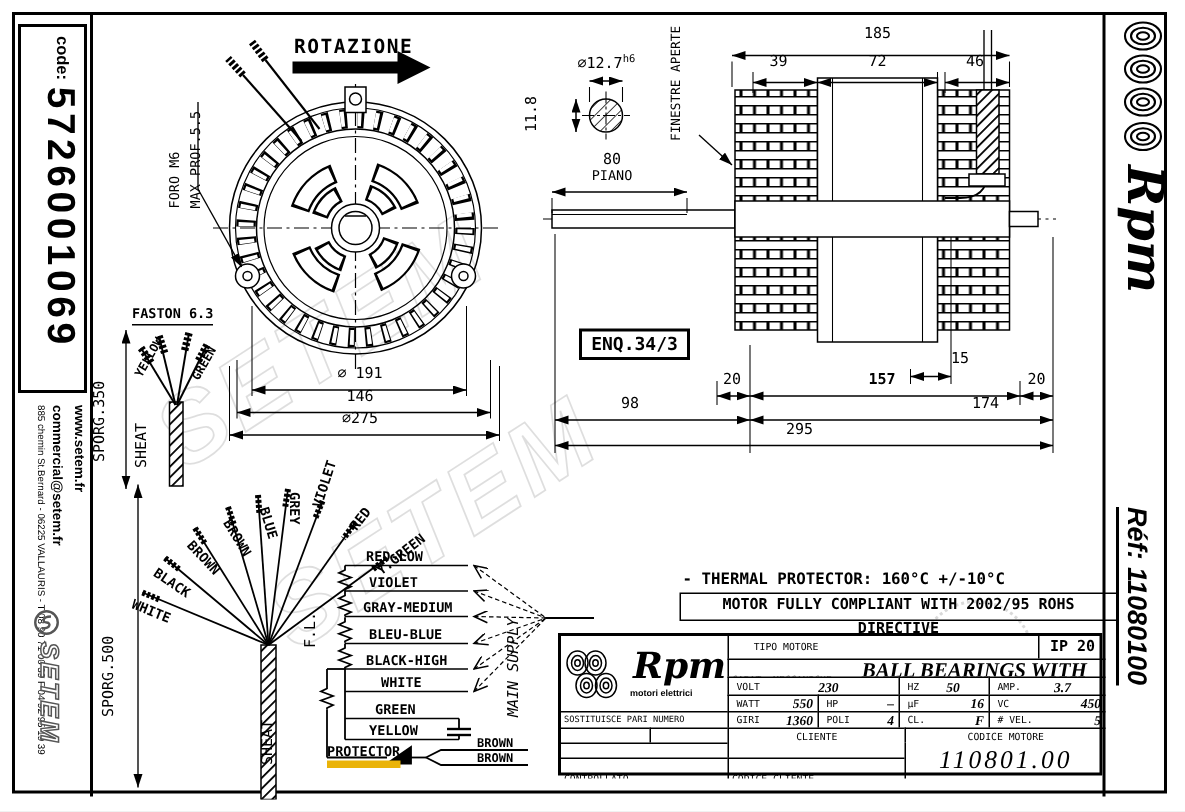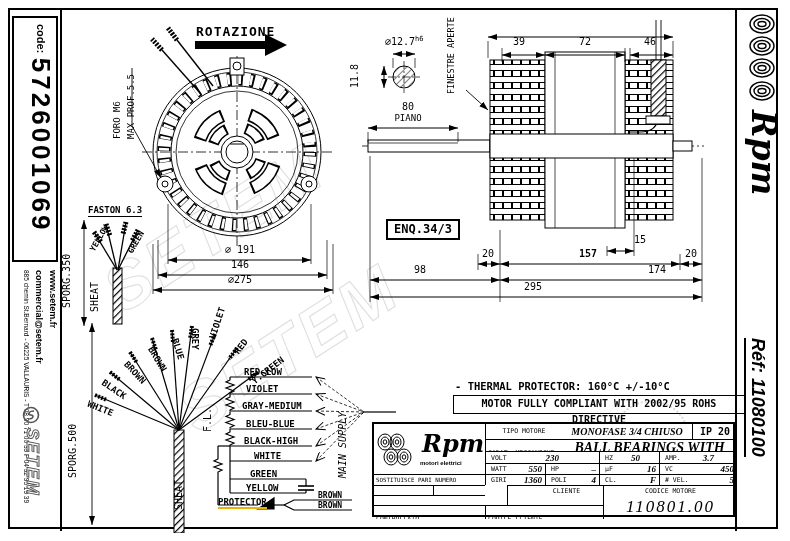--- a/index.html
+++ b/index.html
@@ -318,20 +318,21 @@
   <span class="rot tb" style="left:136px;top:129px;font-size:9px;">MAX PROF.5.5</span>
   <span class="dimtxt" style="left:195px;top:244px;width:90px;">⌀ 191</span>
   <span class="dimtxt" style="left:195px;top:259px;width:90px;">146</span>
   <span class="dimtxt" style="left:195px;top:274px;width:90px;">⌀275</span>
   <span class="t tb" style="left:88px;top:205px;font-size:9px;border-bottom:1px solid #000;padding-bottom:1px;">FASTON 6.3</span>
   <span class="rot t9" style="left:72px;top:297px;">SPORG.350</span>
   <span class="rot t9" style="left:100px;top:301px;">SHEAT</span>
   <span class="rotx" style="left:96px;top:244px;transform:rotate(-60deg);font-size:8px;">YELLOW</span>
   <span class="rotx" style="left:134px;top:246px;transform:rotate(-60deg);font-size:8px;">GREEN</span>
 
+  <span class="dimtxt" style="left:480px;top:17px;width:210px;">185</span>
   <span class="dimtxt" style="left:495px;top:36px;width:48px;">39</span>
   <span class="dimtxt" style="left:545px;top:36px;width:80px;">72</span>
   <span class="dimtxt" style="left:627px;top:36px;width:46px;">46</span>
   <span class="t" style="left:385px;top:35px;"><span>⌀12.7</span><sup style="font-size:7px;">h6</sup></span>
   <span class="rot t9" style="left:360px;top:77px;">11.8</span>
   <span class="dimtxt" style="left:376px;top:101px;width:64px;">80</span>
   <span class="dimtxt t9" style="left:376px;top:113px;width:64px;font-size:9px;">PIANO</span>
   <span class="rot" style="left:456px;top:84px;font-size:8.5px;">FINESTRE APERTE</span>
   <div class="enqbox">ENQ.34/3</div>
   <span class="dimtxt" style="left:622px;top:234px;width:36px;">15</span>
@@ -354,21 +355,21 @@
   <span class="rotx" style="left:240px;top:346px;transform:rotate(-52deg);">RED</span>
   <span class="rotx" style="left:256px;top:376px;transform:rotate(-38deg);">Y.GREEN</span>
   <span class="t t9 tb" style="left:244px;top:367px;">RED-LOW</span>
   <span class="t t9 tb" style="left:246px;top:384px;">VIOLET</span>
   <span class="t t9 tb" style="left:242px;top:401px;">GRAY-MEDIUM</span>
   <span class="t t9 tb" style="left:246px;top:419px;">BLEU-BLUE</span>
   <span class="t t9 tb" style="left:244px;top:436px;">BLACK-HIGH</span>
   <span class="t t9 tb" style="left:254px;top:451px;">WHITE</span>
   <span class="t t9 tb" style="left:250px;top:469px;">GREEN</span>
   <span class="t t9 tb" style="left:246px;top:483px;">YELLOW</span>
-  <span class="t t9 tb" style="left:218px;top:497px;border-bottom:2px solid #eab308;">PROTECTOR</span>
+  <span class="t t9 tb" style="left:218px;top:497px;border-bottom:5px solid #eab308;">PROTECTOR</span>
   <span class="t t8 tb" style="left:318px;top:491px;">BROWN</span>
   <span class="t t8 tb" style="left:318px;top:501px;">BROWN</span>
   <span class="rot t9 tb" style="left:213px;top:421px;">F.L.</span>
   <span class="rot tb" style="left:348px;top:467px;font-size:10px;font-style:italic;">MAIN SUPPLY</span>
 
   <span class="t tb" style="left:455px;top:380px;font-size:10.5px;">- THERMAL PROTECTOR: 160°C +/-10°C</span>
   <div class="rohsbox">MOTOR FULLY COMPLIANT WITH 2002/95 ROHS DIRECTIVE</div>
 
   <div class="tblock">
 
@@ -412,23 +413,20 @@
       <span class="clbl" style="display:inline-block;">DISEGNATO</span>
       <span class="clbl" style="display:inline-block;margin-left:14px;">PADOVANI</span>
     </div>
     <div class="cell nl" style="left:0;top:81px;width:111px;height:14px;border-bottom:none;">
       <span class="clbl">CONTROLLATO</span>
     </div>
 
     <div class="cell nt" style="left:111px;top:0;width:77px;height:15px;">
       <span class="clbl" style="display:block;padding-top:3px;text-align:center;">TIPO MOTORE</span>
     </div>
-    <div class="cell nt" style="left:188px;top:0;width:130px;height:15px;border-left:none;">
-      <span class="cval" style="display:block;padding-top:2px;text-align:center;font-size:10px;">MONOFASE 3/4 CHIUSO</span>
-    </div>
     <div class="cell nt" style="left:318px;top:0;width:45px;height:15px;">
       <span class="cval" style="display:block;padding-top:2px;text-align:center;font-size:10px;font-family:'DejaVu Sans Mono',monospace;font-style:normal;">IP 20</span>
     </div>
     <div class="cell" style="left:111px;top:15px;width:77px;height:12px;">
       <span class="clbl">CARAT. MECCANICHE</span>
     </div>
     <div class="cell" style="left:188px;top:15px;width:175px;height:12px;border-left:none;">
       <span class="cval" style="display:block;text-align:center;font-size:14px;">BALL BEARINGS WITH H.T. GREASE</span>
     </div>
     <div class="cell" style="left:111px;top:27px;width:114px;height:12px;">
@@ -494,21 +492,21 @@
           <span class="cval">F</span>
         </div>
     </div>
     <div class="cell" style="left:285px;top:50px;width:78px;height:11px;">
       <div class="pair">
           <span class="clbl"># VEL.</span>
           <span class="cval">5</span>
         </div>
     </div>
 
-    <div class="cell" style="left:111px;top:61px;width:118px;height:20px;margin-left:22px;">
+    <div class="cell" style="left:111px;top:61px;width:118px;height:20px;">
       <span class="clbl" style="display:block;text-align:center;">CLIENTE</span>
     </div>
     <div class="cell" style="left:111px;top:81px;width:118px;height:14px;border-bottom:none;">
       <span class="clbl">CODICE CLIENTE</span>
     </div>
     <div class="cell" style="left:229px;top:61px;width:134px;height:10px;">
       <span class="clbl" style="display:block;text-align:center;">CODICE MOTORE</span>
     </div>
     <div class="cell" style="left:229px;top:71px;width:134px;height:24px;border-top:none;">
       <span style="display:block;text-align:center;font:italic 17px 'Liberation Serif',serif;letter-spacing:2px;padding-top:2px;">110801.00</span>

